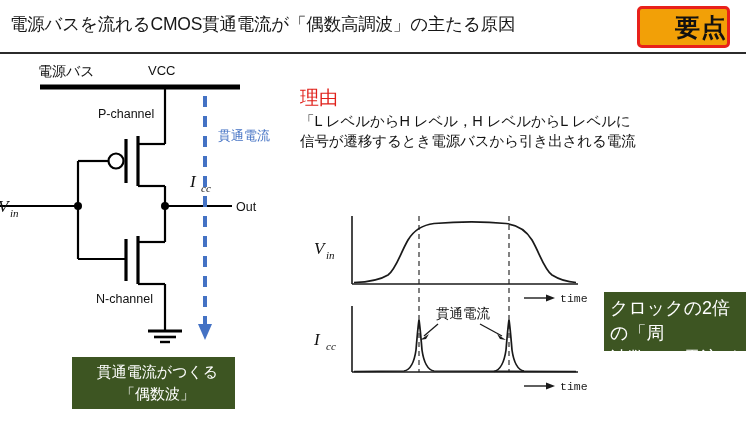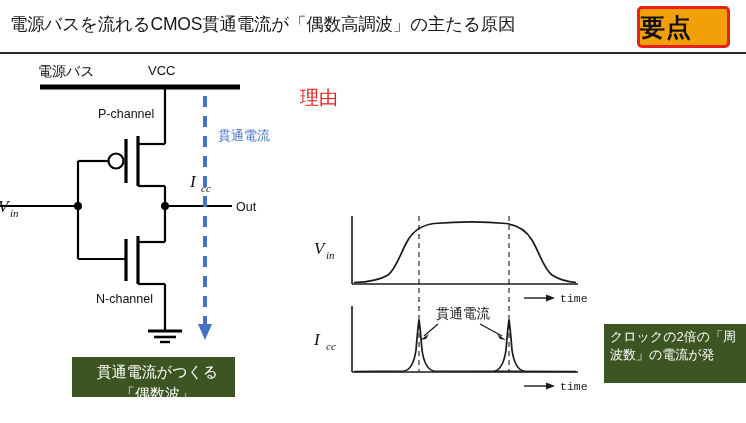--- a/index.html
+++ b/index.html
@@ -24,21 +24,21 @@
     white-space:nowrap;
     color:#161616;
   }
   .keypoint-badge{
     position:absolute;left:637px;top:6px;
     width:93px;height:42px;
     background:#f2a007;
     border:3px solid #e8211b;
     border-radius:5px;
     box-sizing:border-box;
-    display:flex;align-items:center;justify-content:flex-start;
+    display:flex;align-items:center;justify-content:flex-end;
   }
   .keypoint-badge span{
     font-size:25px;font-weight:bold;color:#111;
     letter-spacing:1px;line-height:1;
     font-family:"DejaVu Sans",sans-serif;
   }
   .header-rule{
     position:absolute;left:0;top:52px;width:746px;height:2px;
     background:#2b2b2b;
   }
@@ -63,29 +63,29 @@
   .waveforms{position:absolute;left:308px;top:214px;}
 
   
   .green-box{
     position:absolute;
     background:#3d5522;
     color:#ffffff;
     box-sizing:border-box;
   }
   .green-left{
-    left:72px;top:357px;width:163px;height:40px;
+    left:72px;top:357px;width:163px;height:52px;
     padding:4px 8px 0 16px;
     font-size:15px;line-height:1.45;
     text-align:center;
   }
   .green-right{
-    left:604px;top:324px;width:142px;height:59px;
+    left:604px;top:292px;width:142px;height:59px;
     padding:4px 5px 0 6px;
-    font-size:13px;line-height:1.38;
+    font-size:18px;line-height:1.38;
   }
 
   .svg-text{font-family:"Liberation Sans","DejaVu Sans",sans-serif;}
   .mono{font-family:"Liberation Mono","DejaVu Sans Mono",monospace;}
   .serif-i{font-family:"Liberation Serif","DejaVu Serif",serif;font-style:italic;}
 </style>
 </head>
 <body>
 
 <div class="slide">
@@ -94,20 +94,22 @@
     <div class="title">電源バスを流れるCMOS貫通電流が「偶数高調波」の主たる原因</div>
     <div class="keypoint-badge">
       <span>要点</span>
     </div>
   </div>
   <div class="header-rule"></div>
 
   <div class="reason">
     <div class="reason-label">理由</div>
     <div class="reason-body">
+      <div>「L レベルからH レベル，H レベルからL レベルに</div>
+      <div>信号が遷移するとき電源バスから引き出される電流</div>
     </div>
   </div>
 
   <svg class="circuit" width="300" height="310" viewBox="0 0 300 310">
 
     <text class="svg-text" x="38" y="20" font-size="14" fill="#111">電源バス</text>
     <text class="svg-text" x="148" y="19" font-size="13" fill="#111">VCC</text>
 
     <line x1="40" y1="31" x2="240" y2="31" stroke="#000" stroke-width="5"></line>
 

